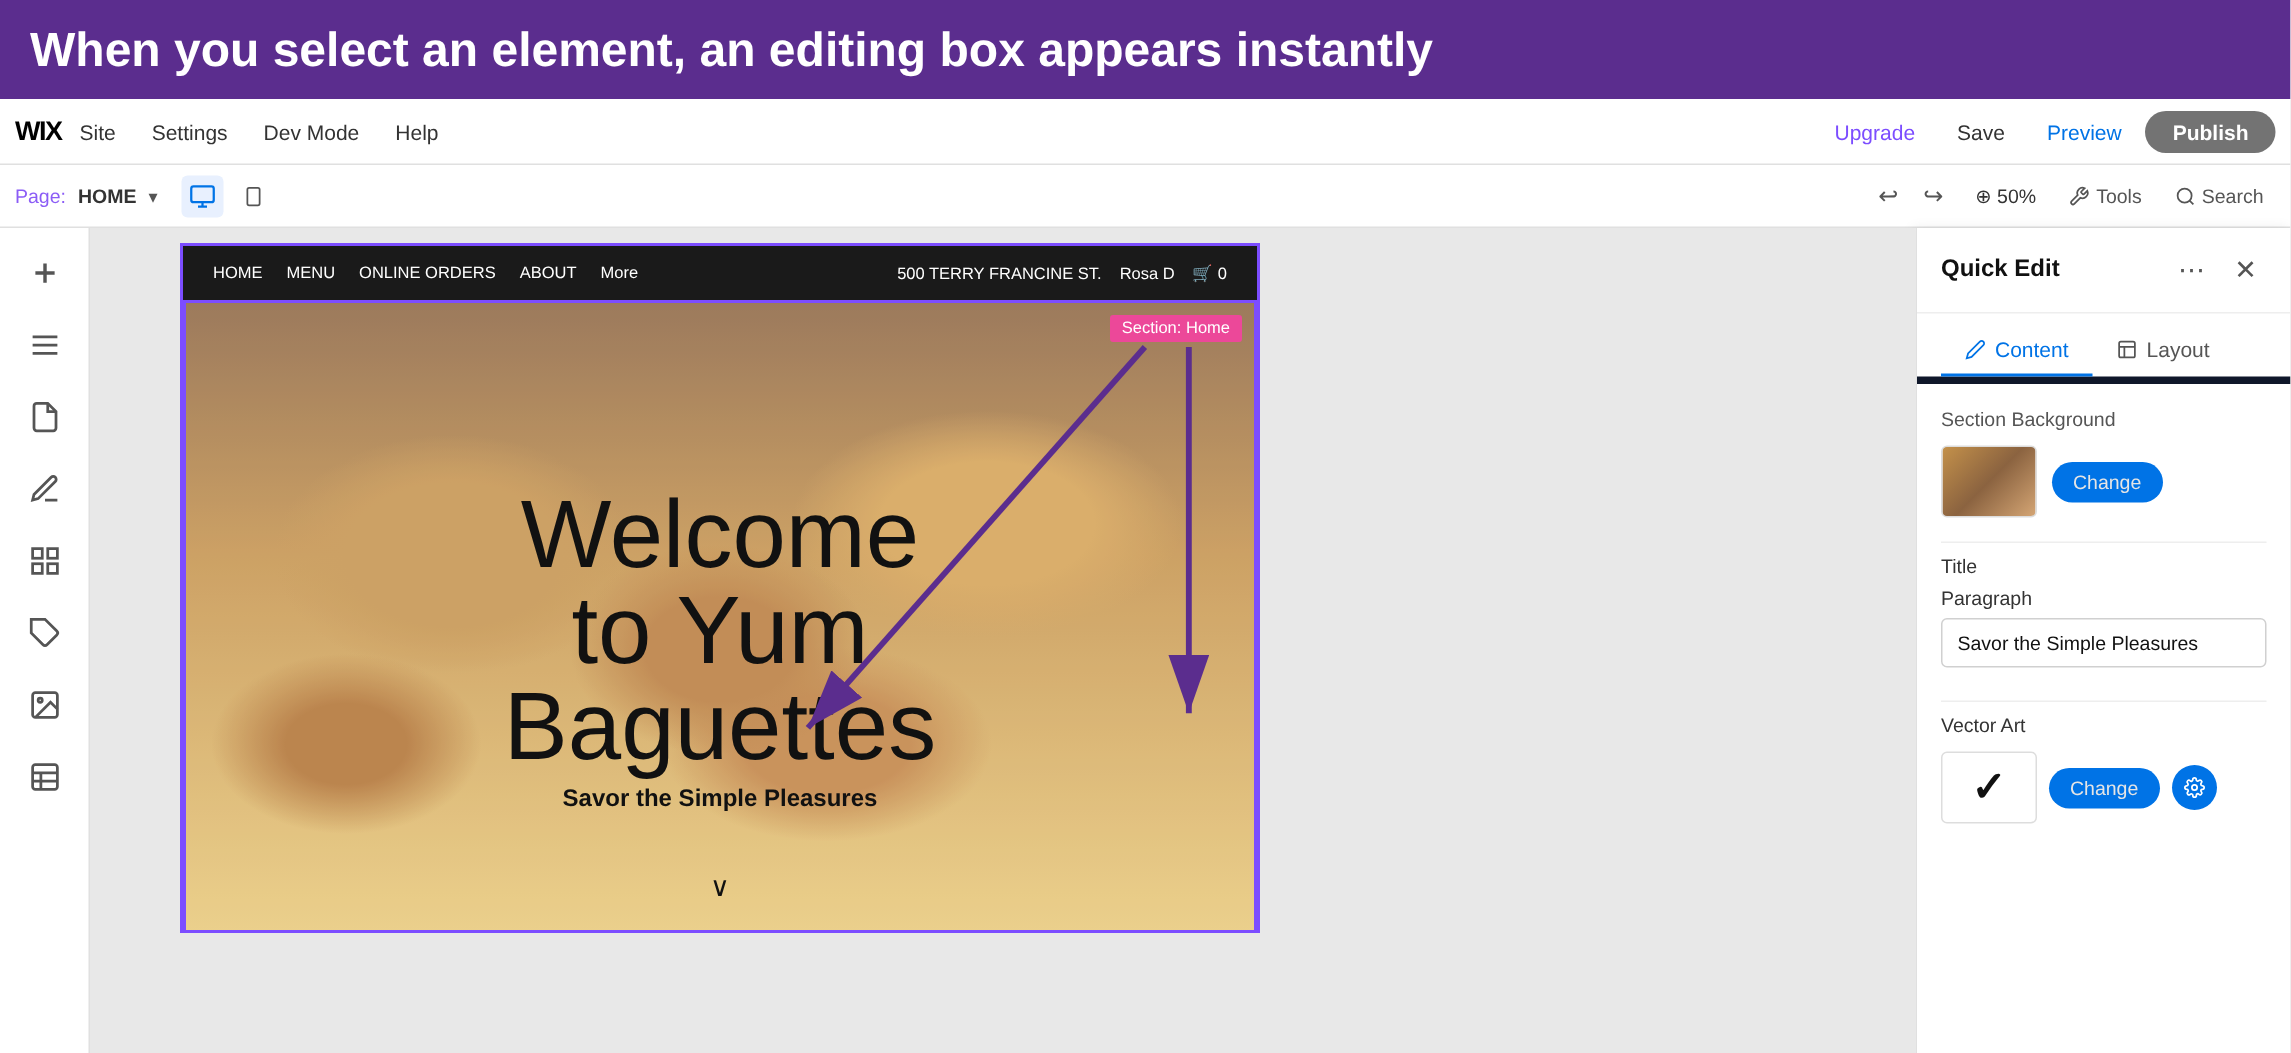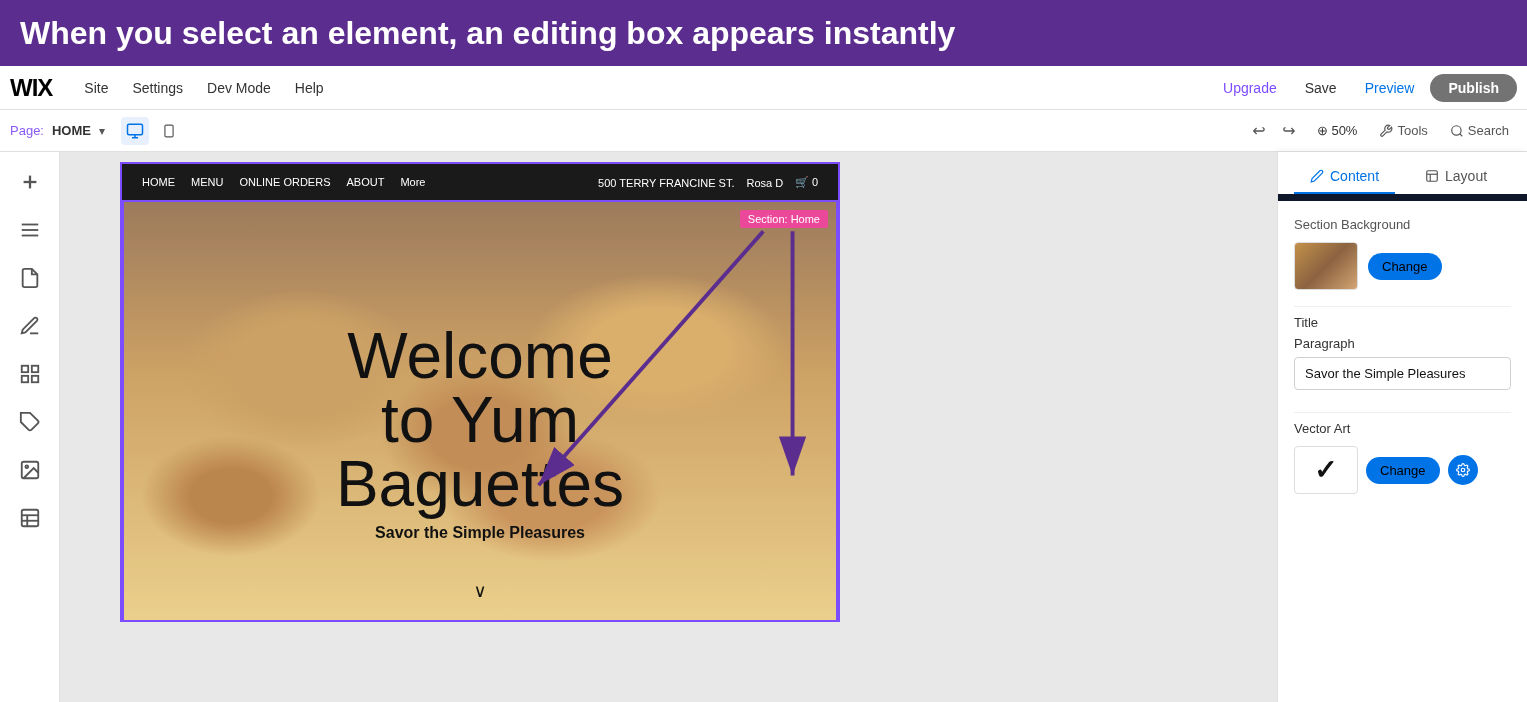--- a/index.html
+++ b/index.html
@@ -20,23 +20,22 @@
       display: flex;
       align-items: center;
       background: white;
       border-bottom: 1px solid #e0e0e0;
       height: 44px;
       padding: 0 10px;
       gap: 0;
     }
     .wix-logo {
       font-weight: 900;
-      font-size: 24px;
+      font-size: 18px;
       letter-spacing: -1px;
-      margin-right: 20px;
       color: #000;
     }
     .wix-nav-item {
       padding: 0 12px;
       font-size: 14px;
       color: #333;
       cursor: pointer;
       height: 44px;
       display: flex;
       align-items: center;
@@ -256,22 +255,22 @@
     }
     .panel-title {
       font-size: 16px;
       font-weight: 700;
       color: #111;
     }
     .panel-header-icons { display: flex; gap: 8px; align-items: center; }
     .panel-tabs {
       display: flex;
       padding: 8px 16px 0;
-      border-bottom: 7px solid #0f172a;
-      gap: 14px;
+      border-bottom: 5px solid #0f172a;
+      gap: 0;
     }
     .panel-tab {
       padding: 8px 16px;
       font-size: 14px;
       color: #555;
       cursor: pointer;
       border-bottom: 2px solid transparent;
       display: flex;
       align-items: center;
       gap: 6px;
@@ -300,21 +299,21 @@
     }
     .bg-thumbnail {
       width: 64px;
       height: 48px;
       border-radius: 4px;
       background: linear-gradient(135deg, #c4914a 0%, #8B6340 50%, #d4a574 100%);
       border: 1px solid #ddd;
     }
     .btn-change {
       background: #0073e6;
-      color: #000000;
+      color: #e5e5e5;
       border: none;
       border-radius: 20px;
       padding: 6px 14px;
       font-size: 13px;
       cursor: pointer;
       font-weight: 500;
     }
     .field-label {
       font-size: 13px;
       color: #333;
@@ -535,20 +534,27 @@
           <line x1="650" y1="30" x2="420" y2="290" stroke="#5b2d8e" stroke-width="4" marker-end="url(#arrowhead1)"></line>
 
           <line x1="680" y1="30" x2="680" y2="280" stroke="#5b2d8e" stroke-width="4" marker-end="url(#arrowhead2)"></line>
         </svg>
       </div>
     </div>
 
   </div>
 
   <div class="quick-edit-panel">
+    <div class="panel-header">
+      <span class="panel-title">Quick Edit</span>
+      <div class="panel-header-icons">
+        <button class="icon-btn" style="font-size:18px;color:#555;">⋯</button>
+        <button class="icon-btn" style="font-size:18px;color:#555;">✕</button>
+      </div>
+    </div>
 
     <div class="panel-tabs">
       <div class="panel-tab active">
         <svg width="14" height="14" viewBox="0 0 24 24" fill="none" stroke="#0073e6" stroke-width="2">
             <path d="M17 3a2.828 2.828 0 1 1 4 4L7.5 20.5 2 22l1.5-5.5L17 3z"></path>
           </svg>
         <span>Content</span>
       </div>
       <div class="panel-tab">
         <svg width="14" height="14" viewBox="0 0 24 24" fill="none" stroke="#555" stroke-width="2">

